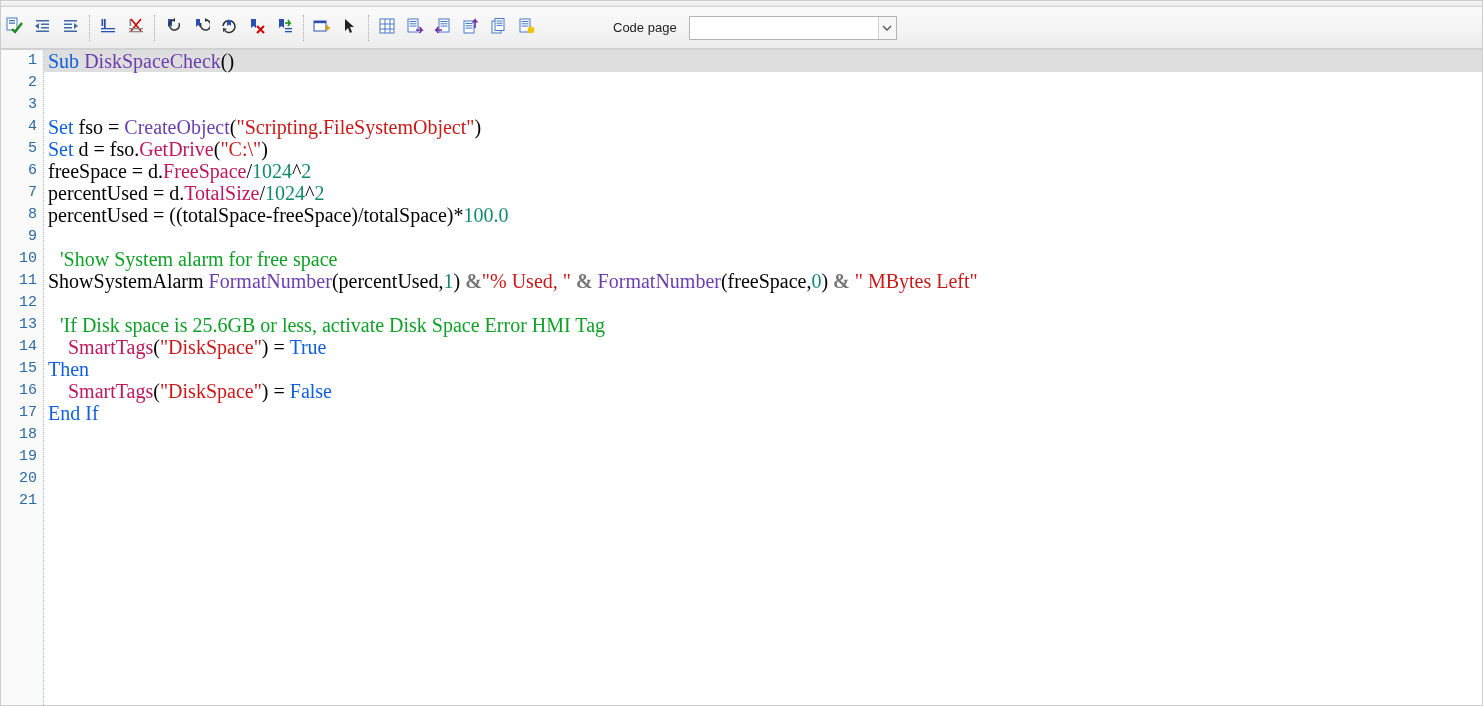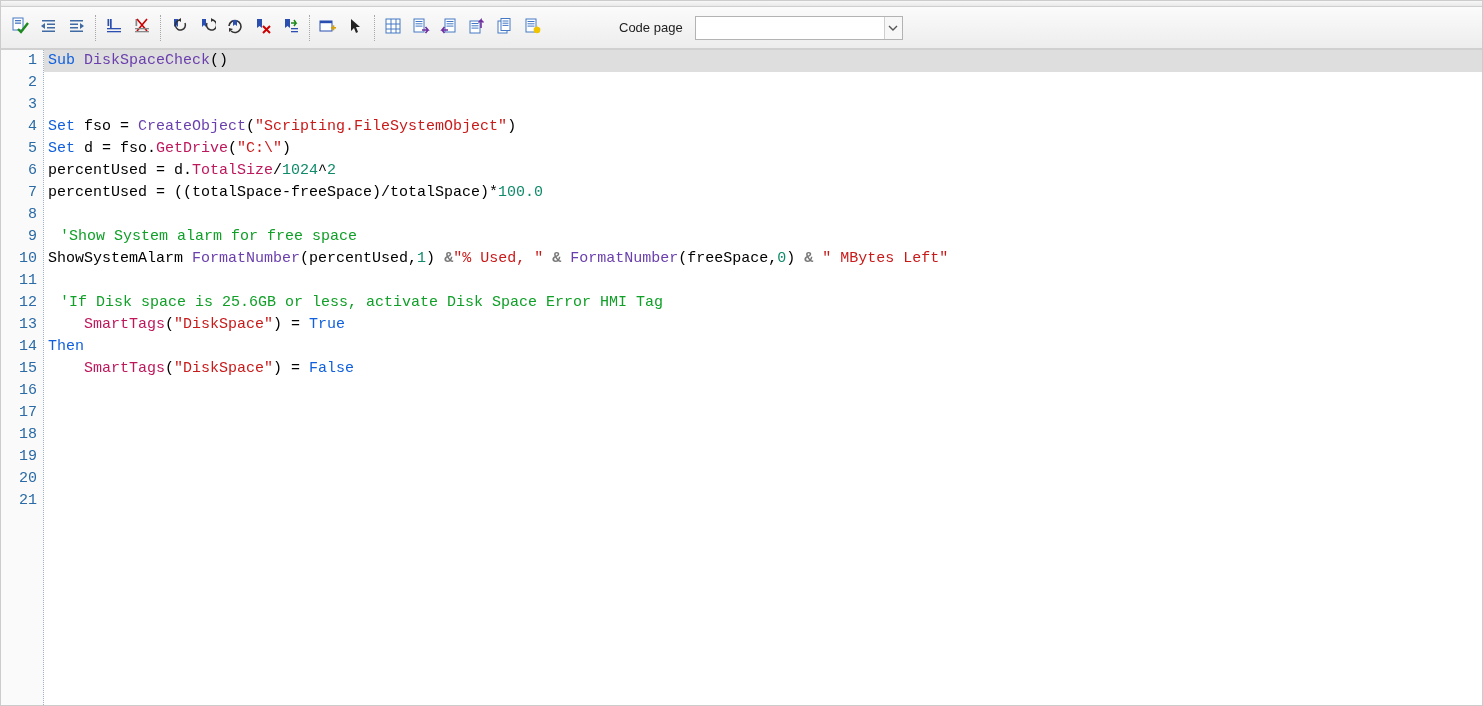--- a/index.html
+++ b/index.html
@@ -1,32 +1,32 @@
 <!DOCTYPE html>
 <html><head>
 <meta charset="utf-8">
 <style>
   * { box-sizing: border-box; }
   html, body { margin:0; padding:0; height:100%; font-family: "Segoe UI", Arial, sans-serif; background:#fff; }
   .app { display:flex; flex-direction:column; width:1483px; height:706px; border:1px solid #ccc; background:#fff; overflow:hidden;}
   .title-strip { height:6px; background:linear-gradient(#f7f7f7,#e9e9e9); border-bottom:1px solid #cfcfcf;}
-  .toolbar { height:42px; display:flex; align-items:center; background:linear-gradient(#fbfbfb,#ededed); border-bottom:1px solid #d0d0d0; padding:0 6px; gap:0;}
+  .toolbar { height:42px; display:flex; align-items:center; background:linear-gradient(#fbfbfb,#ededed); border-bottom:1px solid #d0d0d0; padding:0 0; gap:0;}
   .tb-sep { width:0; height:26px; border-left:1px dotted #a8a8a8; margin:0 4px;}
   .tb-btn { width:28px; height:26px; display:flex; align-items:center; justify-content:center; border:1px solid transparent; border-radius:2px; cursor:pointer;}
   .tb-btn svg { width:18px; height:18px; }
   .spacer { flex:0 0 72px;}
   .codepage-label { font-size:13px; color:#222; margin-right:12px; }
   .codepage-combo { display:flex; align-items:stretch; height:24px; border:1px solid #b3b3b3; background:#fff; }
   .codepage-input { width:188px; border:none; outline:none; font-size:13px; padding:0 6px; background:#fff;}
   .codepage-dd { width:18px; border-left:1px solid #cfcfcf; display:flex; align-items:center; justify-content:center; cursor:pointer; background:#f7f7f7;}
   .codepage-dd svg{width:10px;height:10px;}
   .editor-wrap { flex:1; display:flex; overflow:hidden; border-top:1px solid #d0d0d0;}
   .gutter { width:43px; background:#fafafa; border-right:1px dotted #a0b5c9; font-family:"Consolas","Courier New",monospace; font-size:15px; color:#2a6aa6; text-align:right; padding-top:0; }
   .gutter .ln { height:22px; line-height:22px; padding-right:6px; }
-  .code { flex:1; font-family:Liberation Mono, monospace; font-size:15px; color:#000; overflow:auto; position:relative;}
+  .code { flex:1; font-family:Liberation Serif, serif; font-size:20px; color:#000; overflow:auto; position:relative;}
   .code .line { height:22px; line-height:22px; white-space:pre; padding-left:4px; }
   .hl-row { background:#dedede; }
   .kw { color:#1060dd; }
   .fn { color:#6a3fad; }
   .clsmem { color:#be185d; }
   .str { color:#c91a1a; }
   .num { color:#108a6a; }
   .cmt { color:#10a028;margin-left:12px; }
   .op { color:#777; font-weight:bold;}
 </style>
@@ -225,26 +225,28 @@
         <div class="ln">19</div>
         <div class="ln">20</div>
         <div class="ln">21</div>
       </div>
     <div class="code" id="code">
         <div class="line hl-row"><span class="kw">Sub </span><span class="fn">DiskSpaceCheck</span><span>()</span></div>
         <div class="line"><span></span></div>
         <div class="line"><span></span></div>
         <div class="line"><span class="kw">Set </span><span>fso = </span><span class="fn">CreateObject</span><span>(</span><span class="str">"Scripting.FileSystemObject"</span><span>)</span></div>
         <div class="line"><span class="kw">Set </span><span>d = fso.</span><span class="clsmem">GetDrive</span><span>(</span><span class="str">"C:\"</span><span>)</span></div>
+        <div class="line"><span>freeSpace = d.</span><span class="clsmem">FreeSpace</span><span>/</span><span class="num">1024</span><span>^</span><span class="num">2</span></div>
         <div class="line"><span>percentUsed = d.</span><span class="clsmem">TotalSize</span><span>/</span><span class="num">1024</span><span>^</span><span class="num">2</span></div>
         <div class="line"><span>percentUsed = ((totalSpace-freeSpace)/totalSpace)*</span><span class="num">100.0</span></div>
         <div class="line"><span></span></div>
         <div class="line"><span class="cmt">'Show System alarm for free space</span></div>
         <div class="line"><span>ShowSystemAlarm </span><span class="fn">FormatNumber</span><span>(percentUsed,</span><span class="num">1</span><span>) </span><span class="op">&amp;</span><span class="str">"% Used, "</span><span> </span><span class="op">&amp;</span><span> </span><span class="fn">FormatNumber</span><span>(freeSpace,</span><span class="num">0</span><span>) </span><span class="op">&amp;</span><span> </span><span class="str">" MBytes Left"</span></div>
         <div class="line"><span></span></div>
         <div class="line"><span class="cmt">'If Disk space is 25.6GB or less, activate Disk Space Error HMI Tag</span></div>
         <div class="line"><span>    </span><span class="clsmem">SmartTags</span><span>(</span><span class="str">"DiskSpace"</span><span>) = </span><span class="kw">True</span></div>
         <div class="line"><span class="kw">Then</span></div>
         <div class="line"><span>    </span><span class="clsmem">SmartTags</span><span>(</span><span class="str">"DiskSpace"</span><span>) = </span><span class="kw">False</span></div>
+        <div class="line"><span class="kw">End If</span></div>
         <div class="line"><span></span></div>
       </div>
   </div>
 </div>
 
 </body></html>

